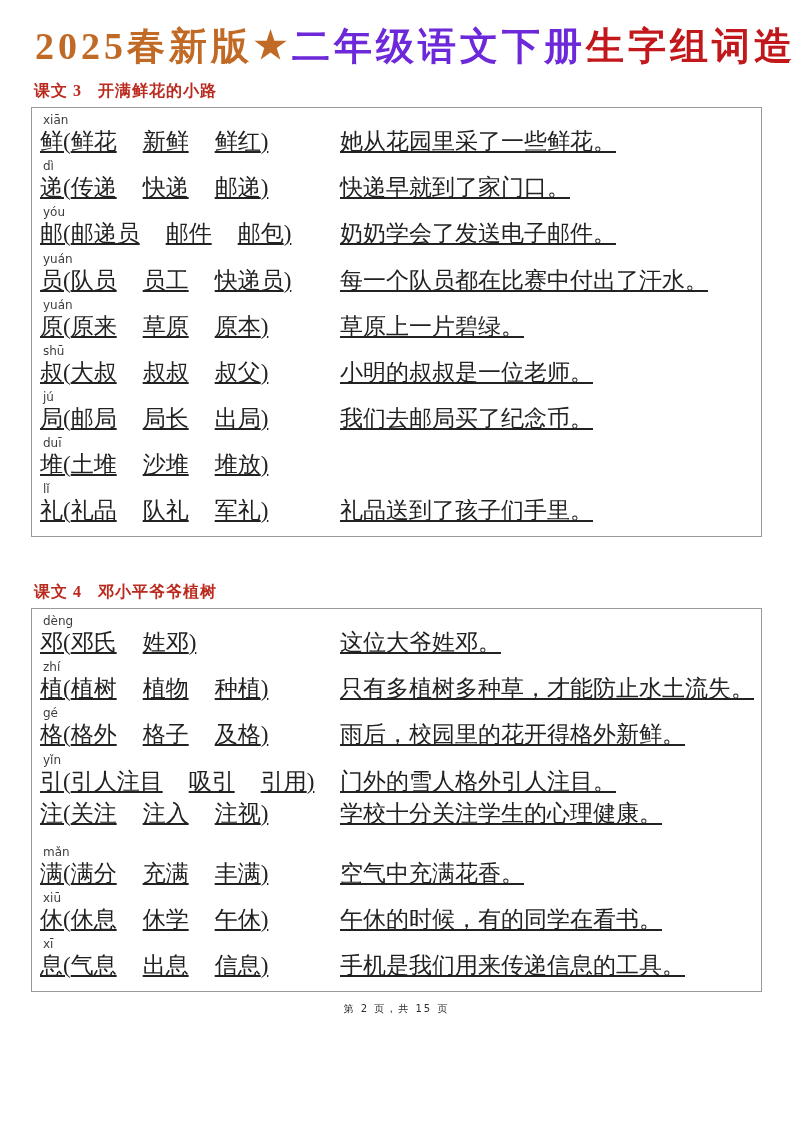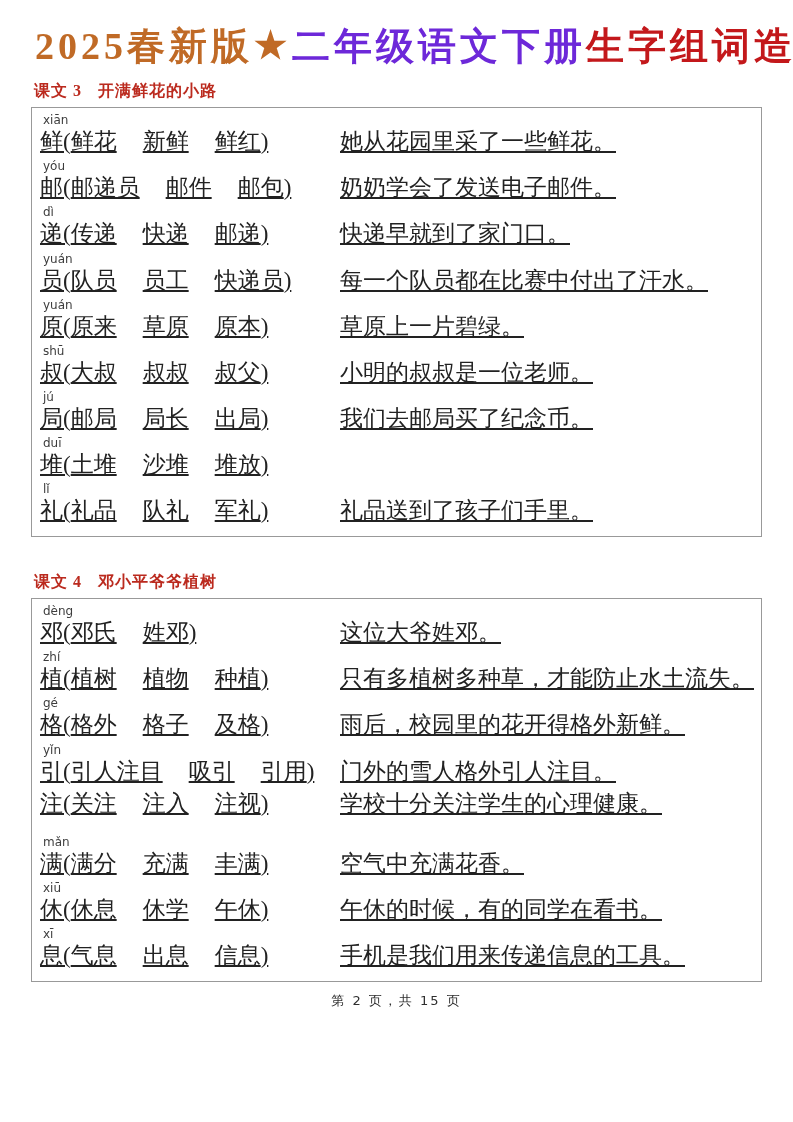--- a/index.html
+++ b/index.html
@@ -41,21 +41,21 @@
     color: var(--red-heading);
     margin: 0 0 7px 3px;
     letter-spacing: 1px;
     line-height: 1.15;
   }
   .lesson-label { margin-right: 16px; }
 
   .box {
     border: 1px solid var(--border);
     padding: 5px 8px 7px 8px;
-    margin-bottom: 36px;
+    margin-bottom: 46px;
   }
   .section:last-of-type .box { margin-bottom: 0; }
 
   .row { height: 46.2px; }
   .pinyin {
     font-family: "DejaVu Sans", "Liberation Sans", sans-serif;
     font-size: 12px;
     line-height: 14px;
     height: 14px;
     color: var(--pinyin);
@@ -68,21 +68,21 @@
     white-space: nowrap;
     text-decoration: underline;
   }
   .left { flex: 0 0 300px; width: 300px; }
   .word + .word { margin-left: 26px; }
   .sentence { flex: 1 1 auto; }
 
   .footer {
     text-align: center;
     font-family: "DejaVu Sans", "Liberation Sans", sans-serif;
-    font-size: 13px;
+    font-size: 10px;
     color: #2e2e2e;
     margin-top: 10px;
     letter-spacing: 2px;
   }
 </style>
 </head>
 <body>
 
 <div class="page">
   <h1 class="title">
@@ -94,31 +94,31 @@
         <div class="section-heading"><span class="lesson-label">课文 3</span><span class="lesson-title">开满鲜花的小路</span></div>
         <div class="box">
           <div class="row">
             <div class="pinyin">xiān</div>
             <div class="line">
               <div class="left"><span class="head">鲜</span>(<span class="word">鲜花</span><span class="word">新鲜</span><span class="word">鲜红</span>)</div>
               <div class="sentence">她从花园里采了一些鲜花。</div>
             </div>
           </div>
           <div class="row">
+            <div class="pinyin">dì</div>
+            <div class="line">
+              <div class="left"><span class="head">递</span>(<span class="word">传递</span><span class="word">快递</span><span class="word">邮递</span>)</div>
+              <div class="sentence">快递早就到了家门口。</div>
+            </div>
+          </div>
+          <div class="row">
             <div class="pinyin">yóu</div>
             <div class="line">
               <div class="left"><span class="head">邮</span>(<span class="word">邮递员</span><span class="word">邮件</span><span class="word">邮包</span>)</div>
               <div class="sentence">奶奶学会了发送电子邮件。</div>
-            </div>
-          </div>
-          <div class="row">
-            <div class="pinyin">dì</div>
-            <div class="line">
-              <div class="left"><span class="head">递</span>(<span class="word">传递</span><span class="word">快递</span><span class="word">邮递</span>)</div>
-              <div class="sentence">快递早就到了家门口。</div>
             </div>
           </div>
           <div class="row">
             <div class="pinyin">yuán</div>
             <div class="line">
               <div class="left"><span class="head">员</span>(<span class="word">队员</span><span class="word">员工</span><span class="word">快递员</span>)</div>
               <div class="sentence">每一个队员都在比赛中付出了汗水。</div>
             </div>
           </div>
           <div class="row">

